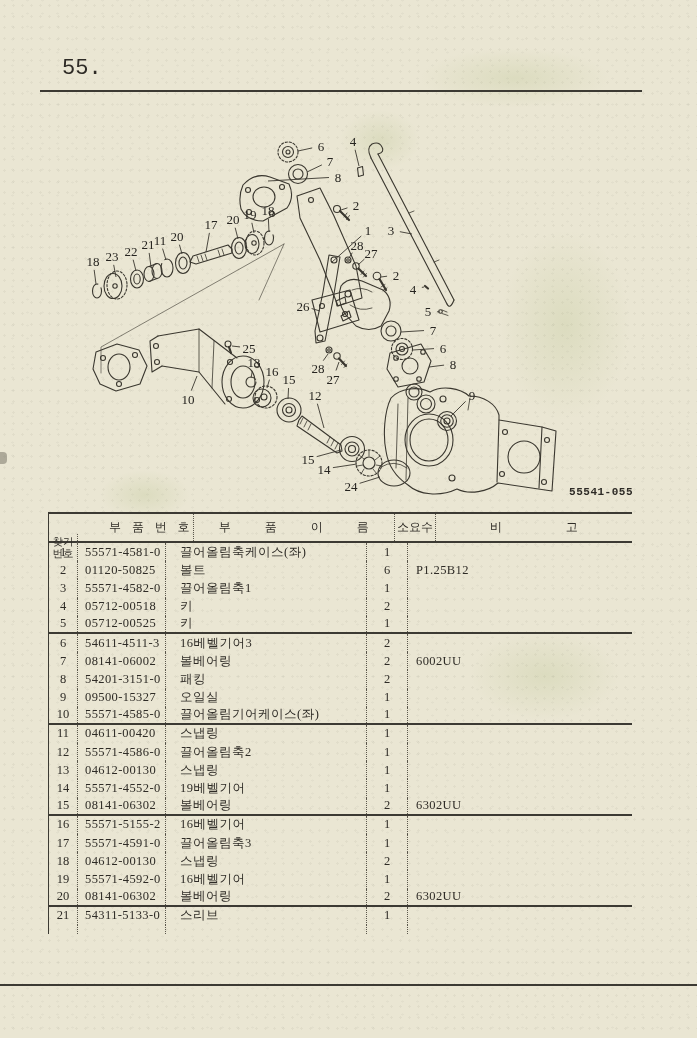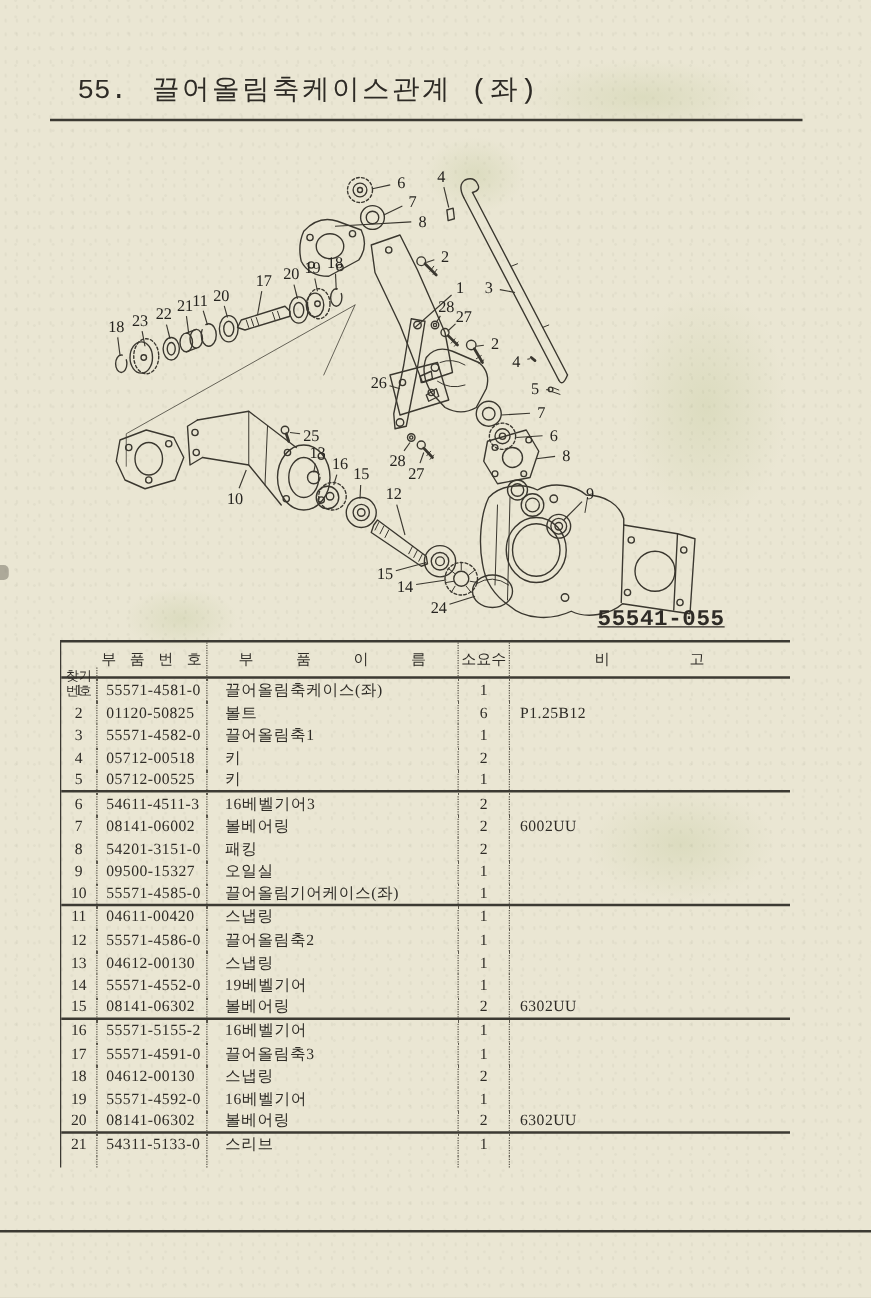--- a/index.html
+++ b/index.html
@@ -42,41 +42,41 @@
   .part { fill:none; stroke:#3a372f; stroke-width:1.1; stroke-linejoin:round; stroke-linecap:round; }
   .thin { stroke-width:0.8; }
   .bold { stroke-width:2.2; }
   .teeth { stroke-dasharray:2.2 1.8; }
   .snap  { stroke-dasharray:28 5; }
   .leader{ stroke:#3a372f; stroke-width:0.9; fill:none; }
   .callout { font:13px "Liberation Serif", serif; fill:#262420; text-anchor:middle; }
 
   .fig-no {
     position:absolute; left:478px; top:486px; width:155px;
-    text-align:left; font-family:"Liberation Mono", monospace;
-    font-weight:bold; font-size:18px; letter-spacing:0.5px;text-decoration:underline;
+    text-align:right; font-family:"Liberation Mono", monospace;
+    font-weight:bold; font-size:11px; letter-spacing:0.5px;
   }
 
   
   .ptable {
     position:absolute; left:48px; top:512px; width:584px;
     border-top:2px solid #3c3a33; border-left:1px solid #3c3a33;
     font-size:12.5px;
   }
   .trow { display:flex; align-items:center; height:18.2px; }
   .thead { height:29px; border-bottom:2px solid #3c3a33; font-size:12px; }
   .cell { height:100%; display:flex; align-items:center; border-right:1px dotted #5b574c; }
   .cell:last-child { border-right:none; }
   .c-no   { width:29px;  justify-content:center; }
   .c-pn   { width:88px;  padding-left:7px; letter-spacing:0.4px; }
   .c-name { width:201px; padding-left:14px; letter-spacing:0.5px; }
   .c-qty  { width:41px;  justify-content:center; }
   .c-rm   { flex:1;      padding-left:8px; letter-spacing:0.4px; }
   .thead .c-no { flex-direction:column; justify-content:center; font-size:10.5px; line-height:1.1;margin-top:40px; }
-  .thead .c-pn   { justify-content:center; padding-left:0; word-spacing:7px; }
+  .thead .c-pn   { justify-content:center; padding-left:0; word-spacing:7px;margin-left:28px; }
   .thead .c-name { justify-content:center; padding-left:0; word-spacing:30px; }
   .thead .c-rm   { justify-content:center; padding-left:0; word-spacing:60px; }
   .trow.group-end { border-bottom:2px solid #3c3a33; }
   .tail { height:9px; }
 
   
   .foot-rule { position:absolute; left:0; top:984px; width:697px; height:2px; background:#3c3a33; }
   .page-no { position:absolute; left:0; top:991px; width:697px; text-align:center;
     font-size:13.5px; letter-spacing:2px; }
 </style>
@@ -87,21 +87,20 @@
 
   <div class="blot" style="left:420px;top:48px;width:190px;height:60px;"></div>
   <div class="blot" style="left:500px;top:230px;width:130px;height:190px;"></div>
   <div class="blot" style="left:340px;top:110px;width:80px;height:60px;"></div>
   <div class="blot" style="left:470px;top:630px;width:150px;height:90px;"></div>
   <div class="blot" style="left:100px;top:470px;width:90px;height:50px;"></div>
   <div class="edge-mark"></div>
 
   <div class="title-row">
     <span class="num">55.</span>
-    <span class="t">끌어올림축케이스관계 (좌)</span>
   </div>
 
   <div class="figure">
     <svg viewBox="40 100 615 412" xmlns="http://www.w3.org/2000/svg">
       <g class="part">
 
         <path class="thin" opacity=".75" d="M101 373 L101 347 L284 244 M284 244 L259 300"></path>
 
         <ellipse cx="97" cy="291" rx="4.5" ry="7" class="snap"></ellipse>
         <ellipse cx="117" cy="285" rx="10" ry="14" class="teeth"></ellipse>

